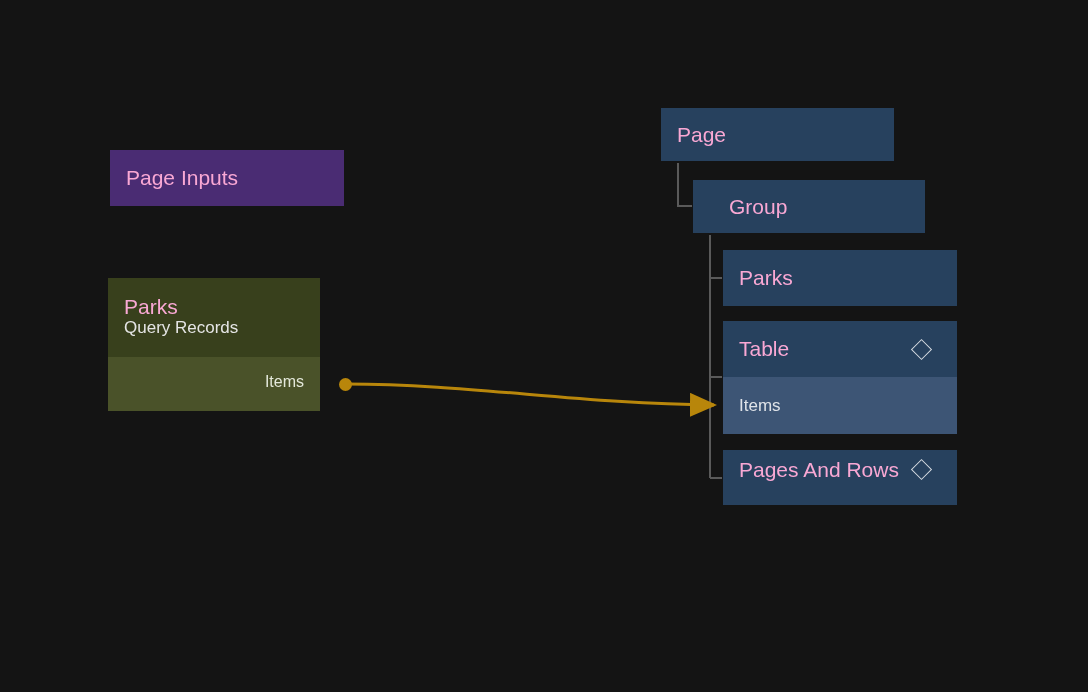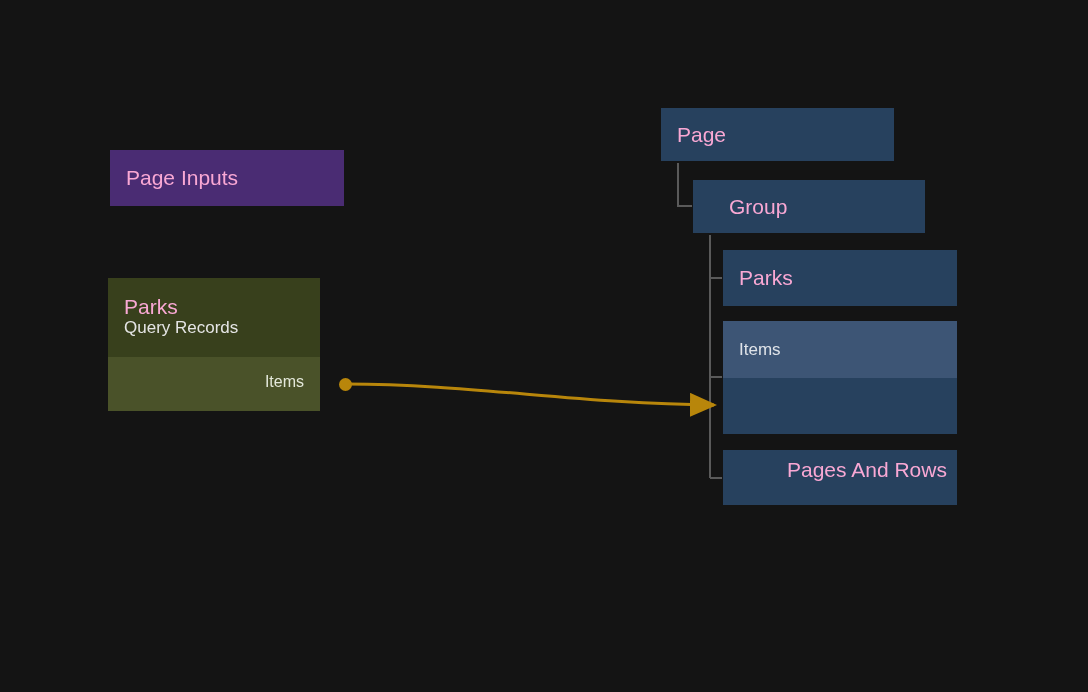--- a/index.html
+++ b/index.html
@@ -103,21 +103,21 @@
   }
   .node-page   { left: 661px; top: 108px;  width: 233px; height: 53px; }
   .node-page .node-header   { height: 53px; }
   .node-group  { left: 693px; top: 180px;  width: 232px; height: 53px; padding-left: 20px; }
   .node-group .node-header  { height: 53px; }
   .node-text   { left: 723px; top: 250px;  width: 234px; height: 56px; }
   .node-text .node-header   { height: 56px; }
   .node-table  { left: 723px; top: 321px;  width: 234px; height: 113px; }
   .node-table .node-header  { height: 56px; }
   .node-par    { left: 723px; top: 450px;  width: 234px; height: 55px; }
-  .node-par .node-header    { height: 39px; margin-left: 48px; }
+  .node-par .node-header    { height: 39px; }
 
   .sub-row {
     background: #3d5575;
     height: 57px;
     box-sizing: border-box;
     display: flex;
     align-items: center;
     padding: 0 16px;
   }
   .sub-row-label {
@@ -204,20 +204,24 @@
     </div>
   </div>
 
   <div class="node node-blue node-text">
     <div class="node-header">
       <span class="node-title">Parks</span>
     </div>
   </div>
 
   <div class="node node-blue node-table">
+    <div class="node-header">
+      <span class="node-title">Table</span>
+      <span class="diamond-icon"></span>
+    </div>
     <div class="sub-row">
       <span class="sub-row-label">Items</span>
     </div>
   </div>
 
   <div class="node node-blue node-par">
     <div class="node-header">
       <span class="node-title">Pages And Rows</span>
       <span class="diamond-icon"></span>
     </div>

